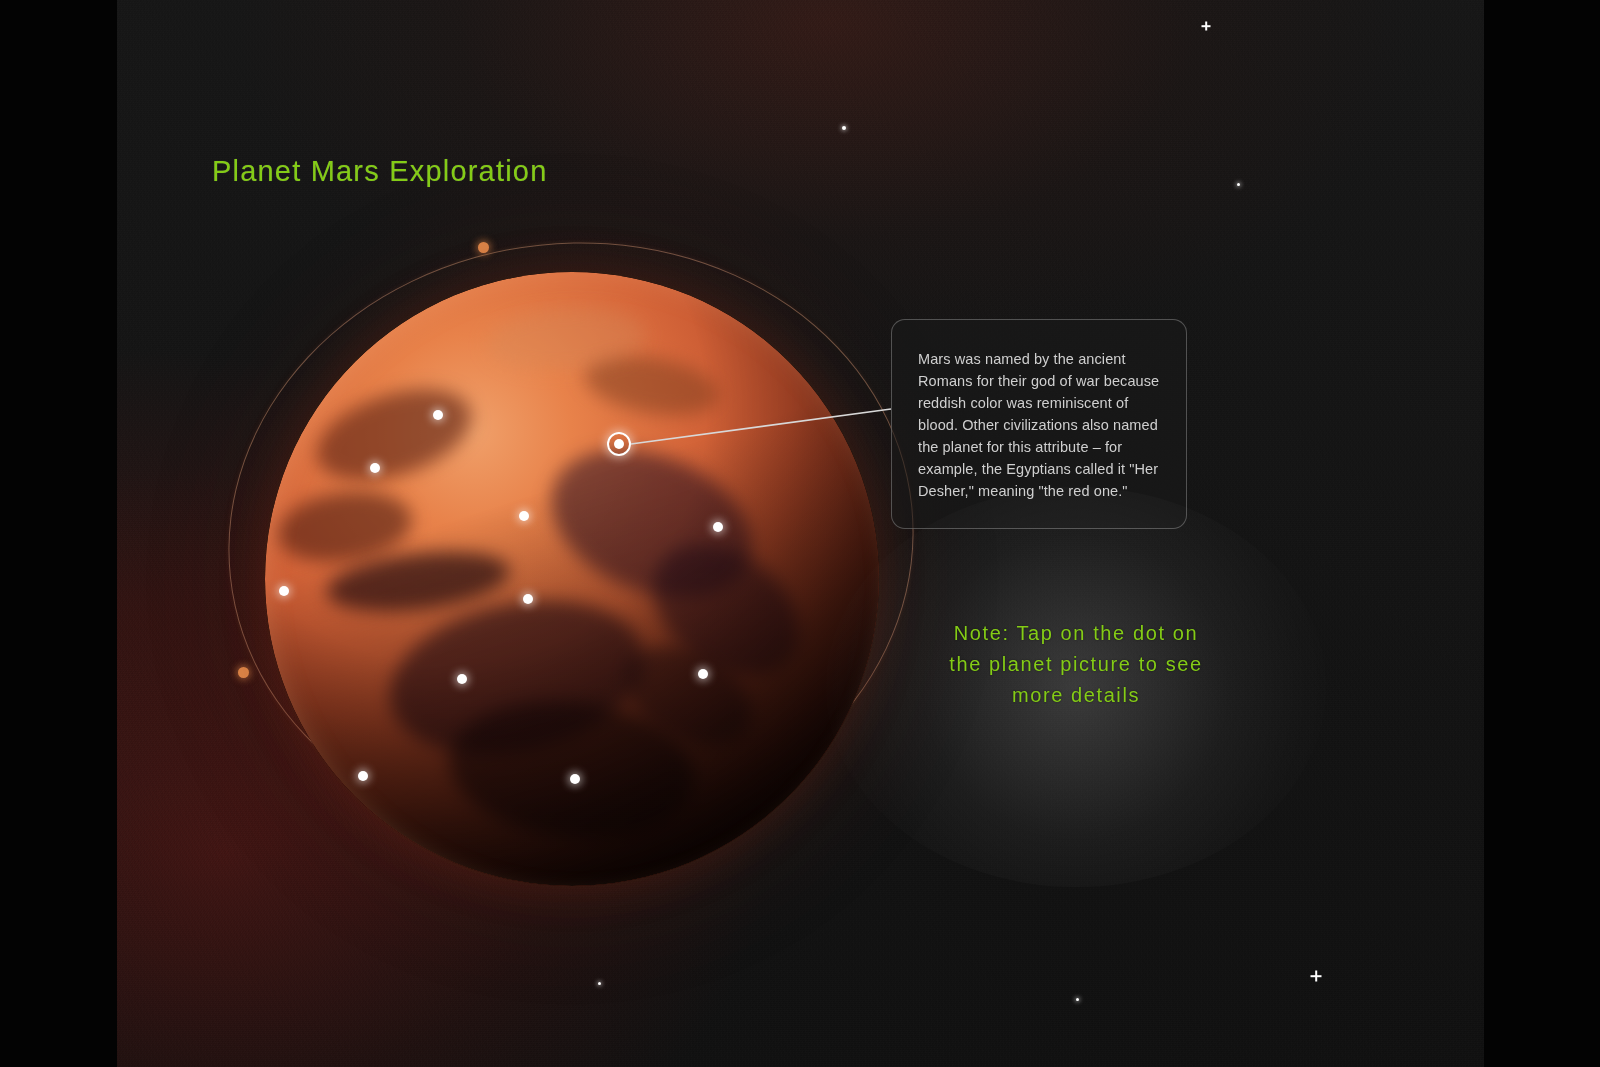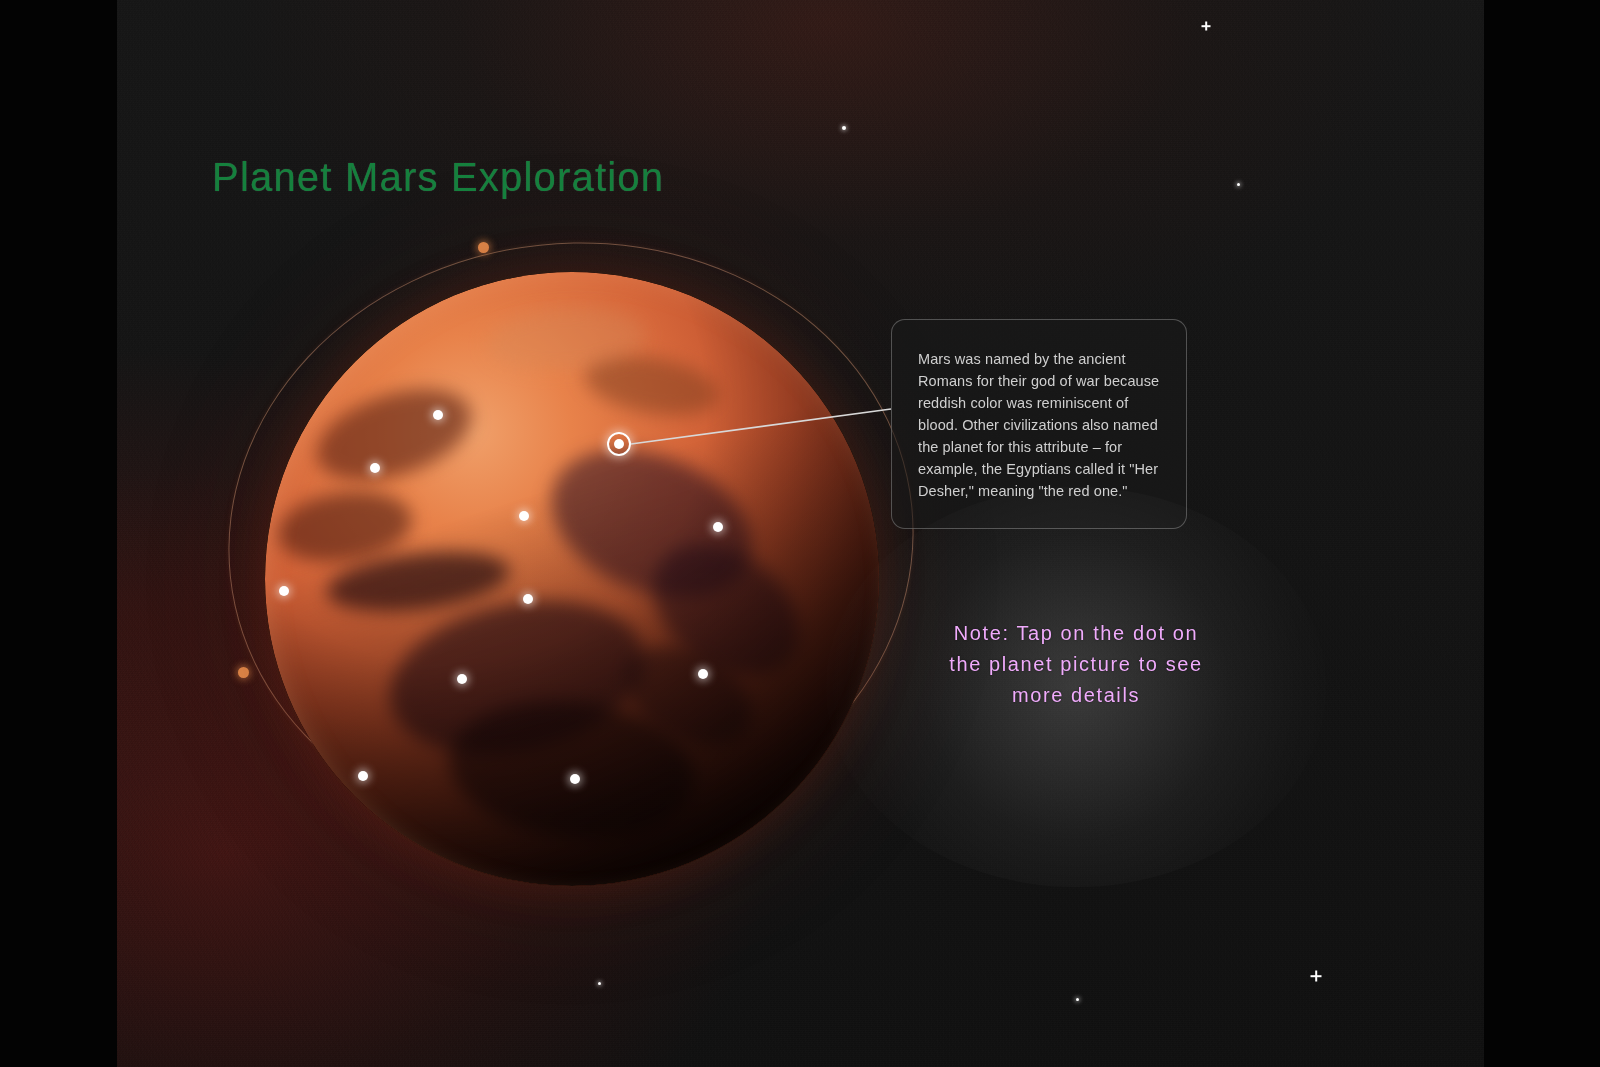--- a/index.html
+++ b/index.html
@@ -48,24 +48,24 @@
       repeating-linear-gradient(37deg, rgba(255,255,255,.013) 0 1px, rgba(0,0,0,0) 1px 2px),
       repeating-linear-gradient(-53deg, rgba(0,0,0,.26) 0 1px, rgba(0,0,0,0) 1px 2px);
     pointer-events:none;
   }
 
   
   #title {
     position:absolute;
     left:95px; top:155px;
     font-family:"Liberation Sans", sans-serif;
-    font-size:40px;
+    font-size:29px;
     font-weight:400;
     letter-spacing:1.2px;
-    color:#15803d;
+    color:#84cc16;
     white-space:nowrap;
     text-shadow:0 0 1px rgba(255,255,255,.25);
   }
 
   
   #orbit-wrap { position:absolute; left:0; top:0; width:1367px; height:1067px; pointer-events:none; }
 
   .orbit-ring {
     position:absolute;
     left:111px; top:243px;
@@ -196,21 +196,21 @@
 
   #note {
     position:absolute;
     left:824px; top:618px;
     width:270px;
     text-align:center;
     font-family:"Liberation Sans", sans-serif;
     font-size:20px;
     line-height:1.55;
     letter-spacing:1.6px;
-    color:#f0abfc;
+    color:#84cc16;
     text-shadow:0 0 2px rgba(0,0,0,.5);
   }
 
   
   .star-dot {
     position:absolute;
     border-radius:50%;
     background:#fff;
     pointer-events:none;
   }

